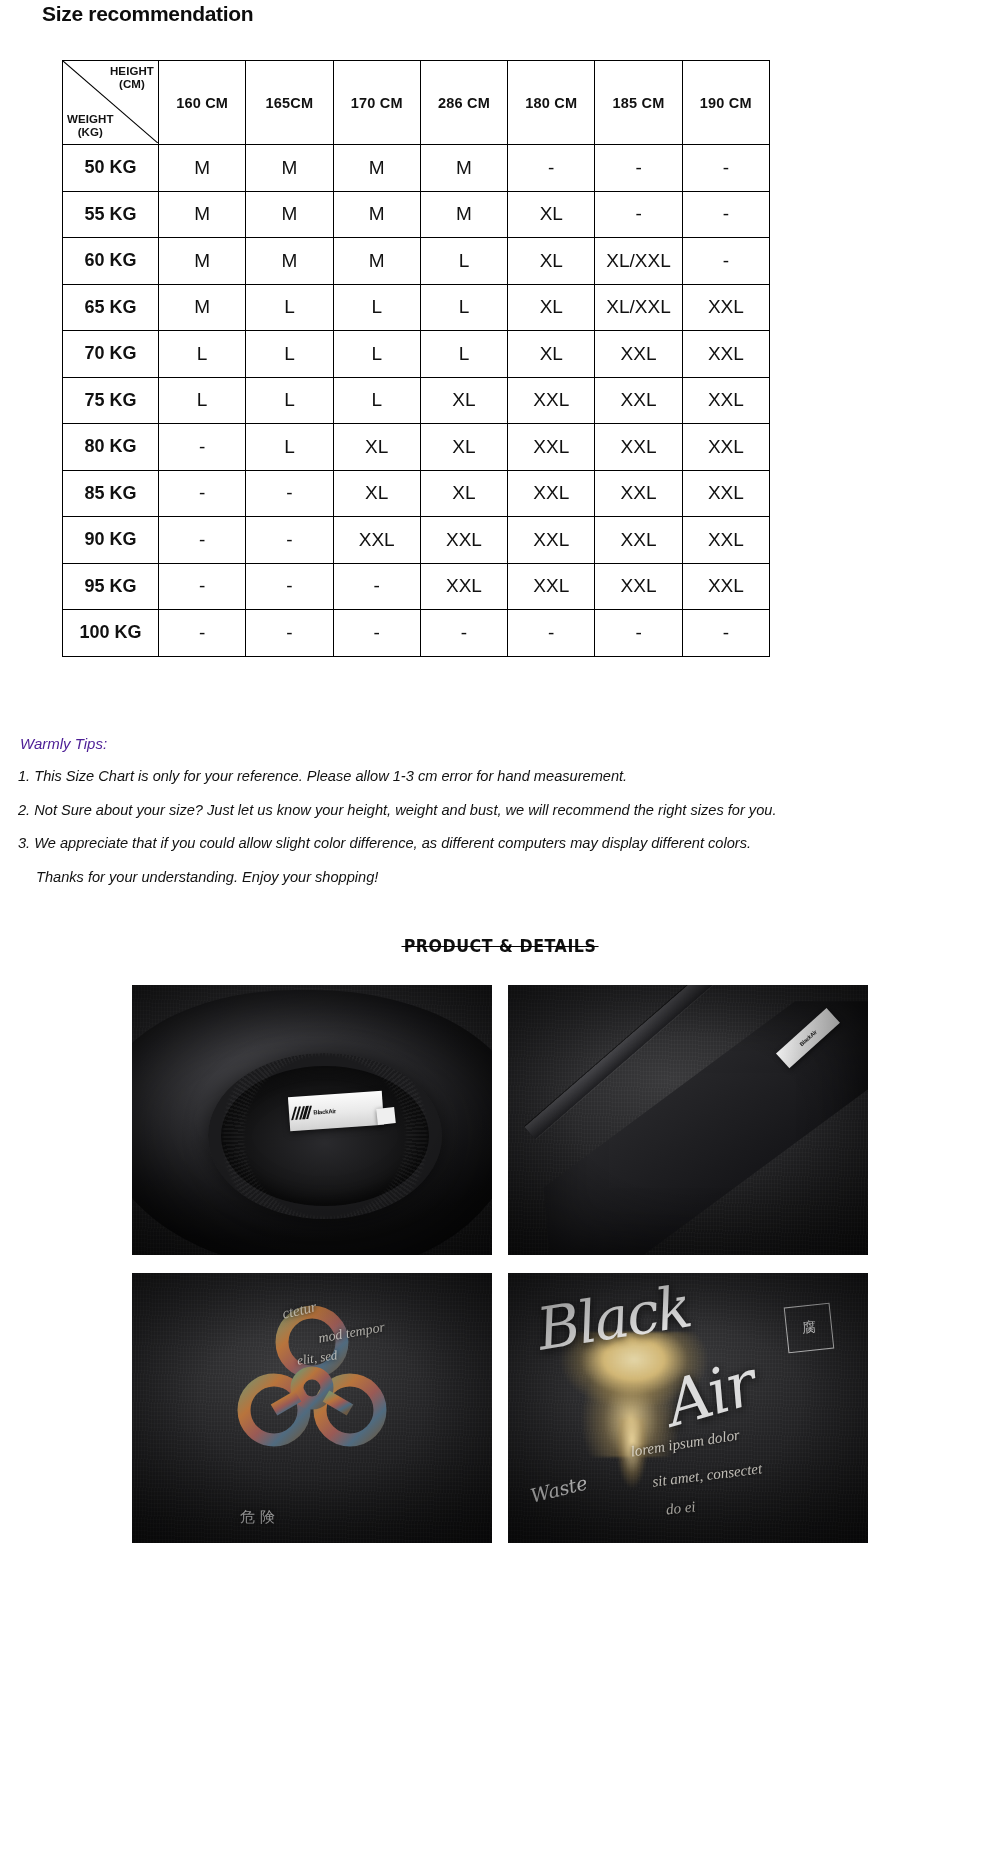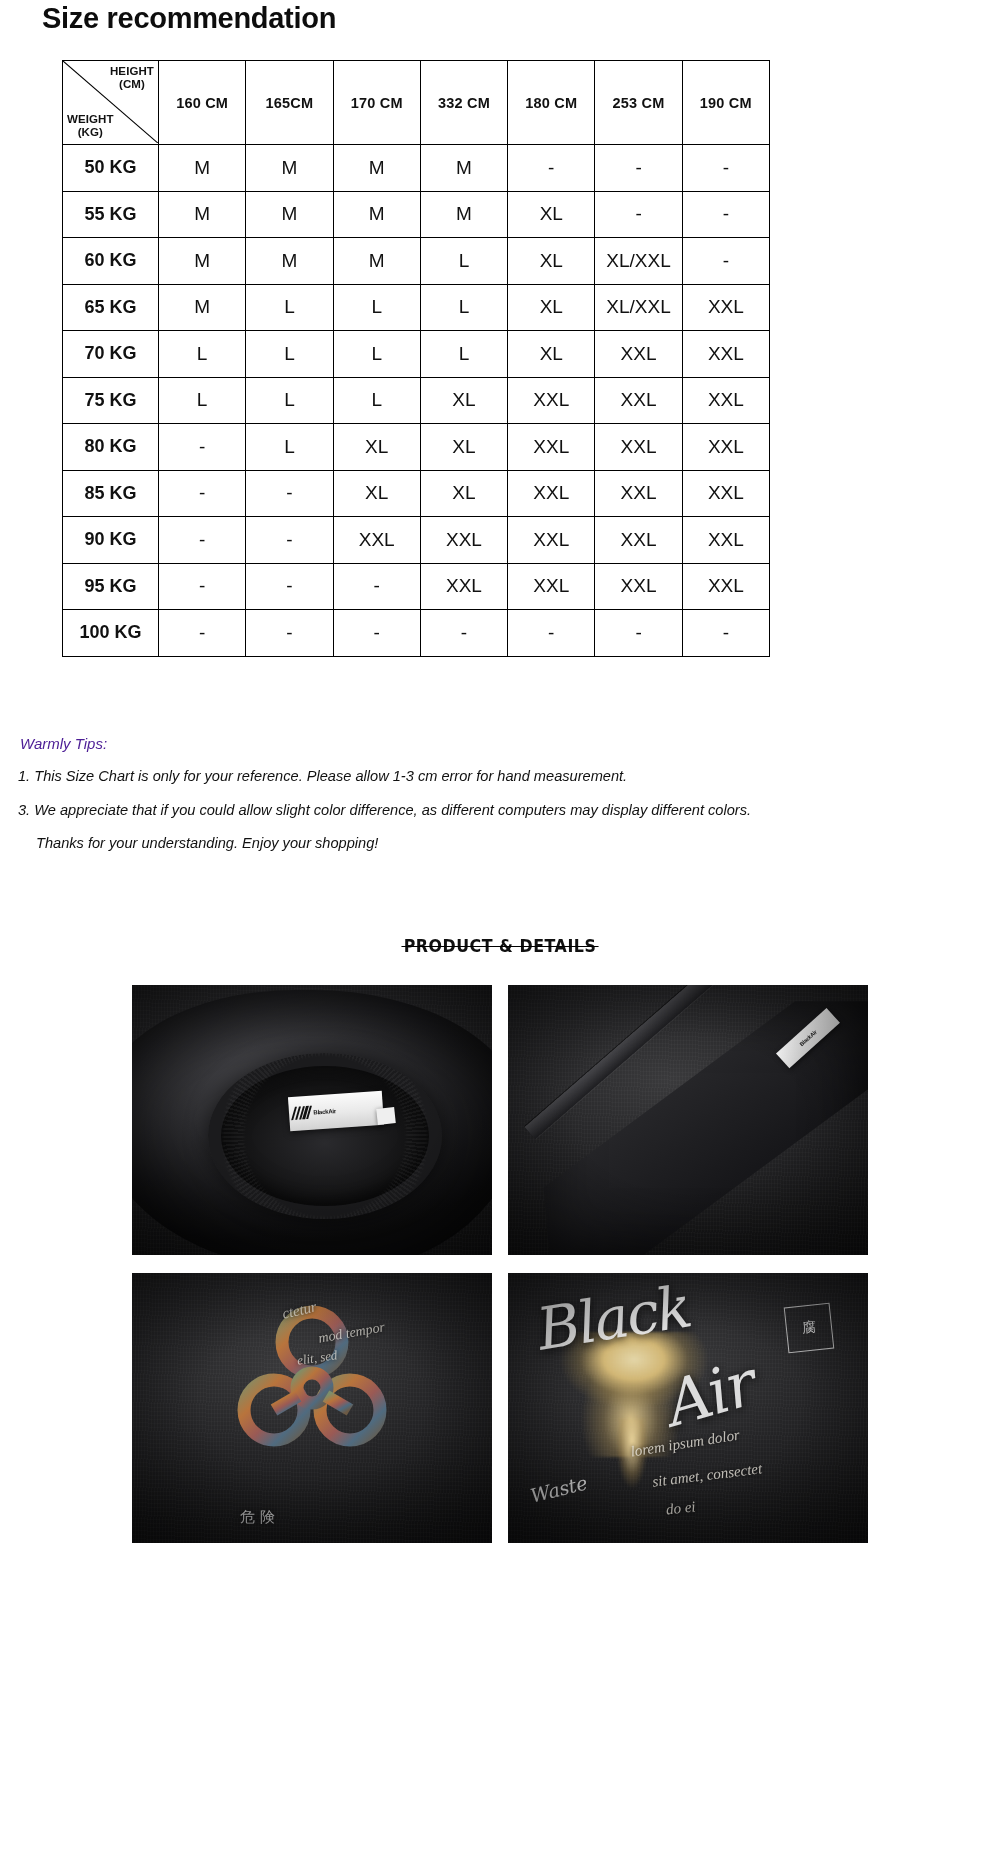--- a/index.html
+++ b/index.html
@@ -8,21 +8,21 @@
     background:#ffffff;
     font-family:"Liberation Sans", sans-serif;
     color:#111;
     -webkit-font-smoothing:antialiased;
   }
   .page{position:relative;width:1000px;min-height:1860px;overflow:hidden;}
 
   
   .title{
     position:absolute;left:42px;top:2px;
-    font-size:29px;font-weight:bold;letter-spacing:-0.3px;
+    font-size:21px;font-weight:bold;letter-spacing:-0.3px;
     color:#0d0d0d;
   }
 
   
   .table-wrap{position:absolute;left:62px;top:60px;width:708px;}
   table.size{border-collapse:collapse;width:708px;table-layout:fixed;}
   table.size td,table.size th{
     border:1px solid #000;
     text-align:center;vertical-align:middle;
     padding:0;
@@ -273,23 +273,23 @@
               <div>(CM)</div>
             </div>
             <div class="w-lab">
               <div>WEIGHT</div>
               <div>(KG)</div>
             </div>
           </th>
           <th>160 CM</th>
           <th>165CM</th>
           <th>170 CM</th>
-          <th>332 CM</th>
+          <th>286 CM</th>
           <th>180 CM</th>
-          <th>253 CM</th>
+          <th>185 CM</th>
           <th>190 CM</th>
         </tr>
       </thead>
       <tbody>
         <tr>
           <td class="rowhead">50 KG</td>
           <td>M</td>
           <td>M</td>
           <td>M</td>
           <td>M</td>
@@ -397,20 +397,21 @@
           <td>-</td>
           <td>-</td>
         </tr>
       </tbody>
     </table>
   </div>
 
   <div class="tips">
     <div class="head">Warmly Tips:</div>
     <div class="line">1. This Size Chart is only for your reference. Please allow 1-3 cm error for hand measurement.</div>
+    <div class="line">2. Not Sure about your size? Just let us know your height, weight and bust, we will recommend the right sizes for you.</div>
     <div class="line">3. We appreciate that if you could allow slight color difference, as different computers may display different colors.</div>
     <div class="line indent">Thanks for your understanding. Enjoy your shopping!</div>
   </div>
 
   <div class="pd-heading">
     <span class="strike">PRODUCT &amp; DETAILS</span>
   </div>
 
   <div class="photos">
 

